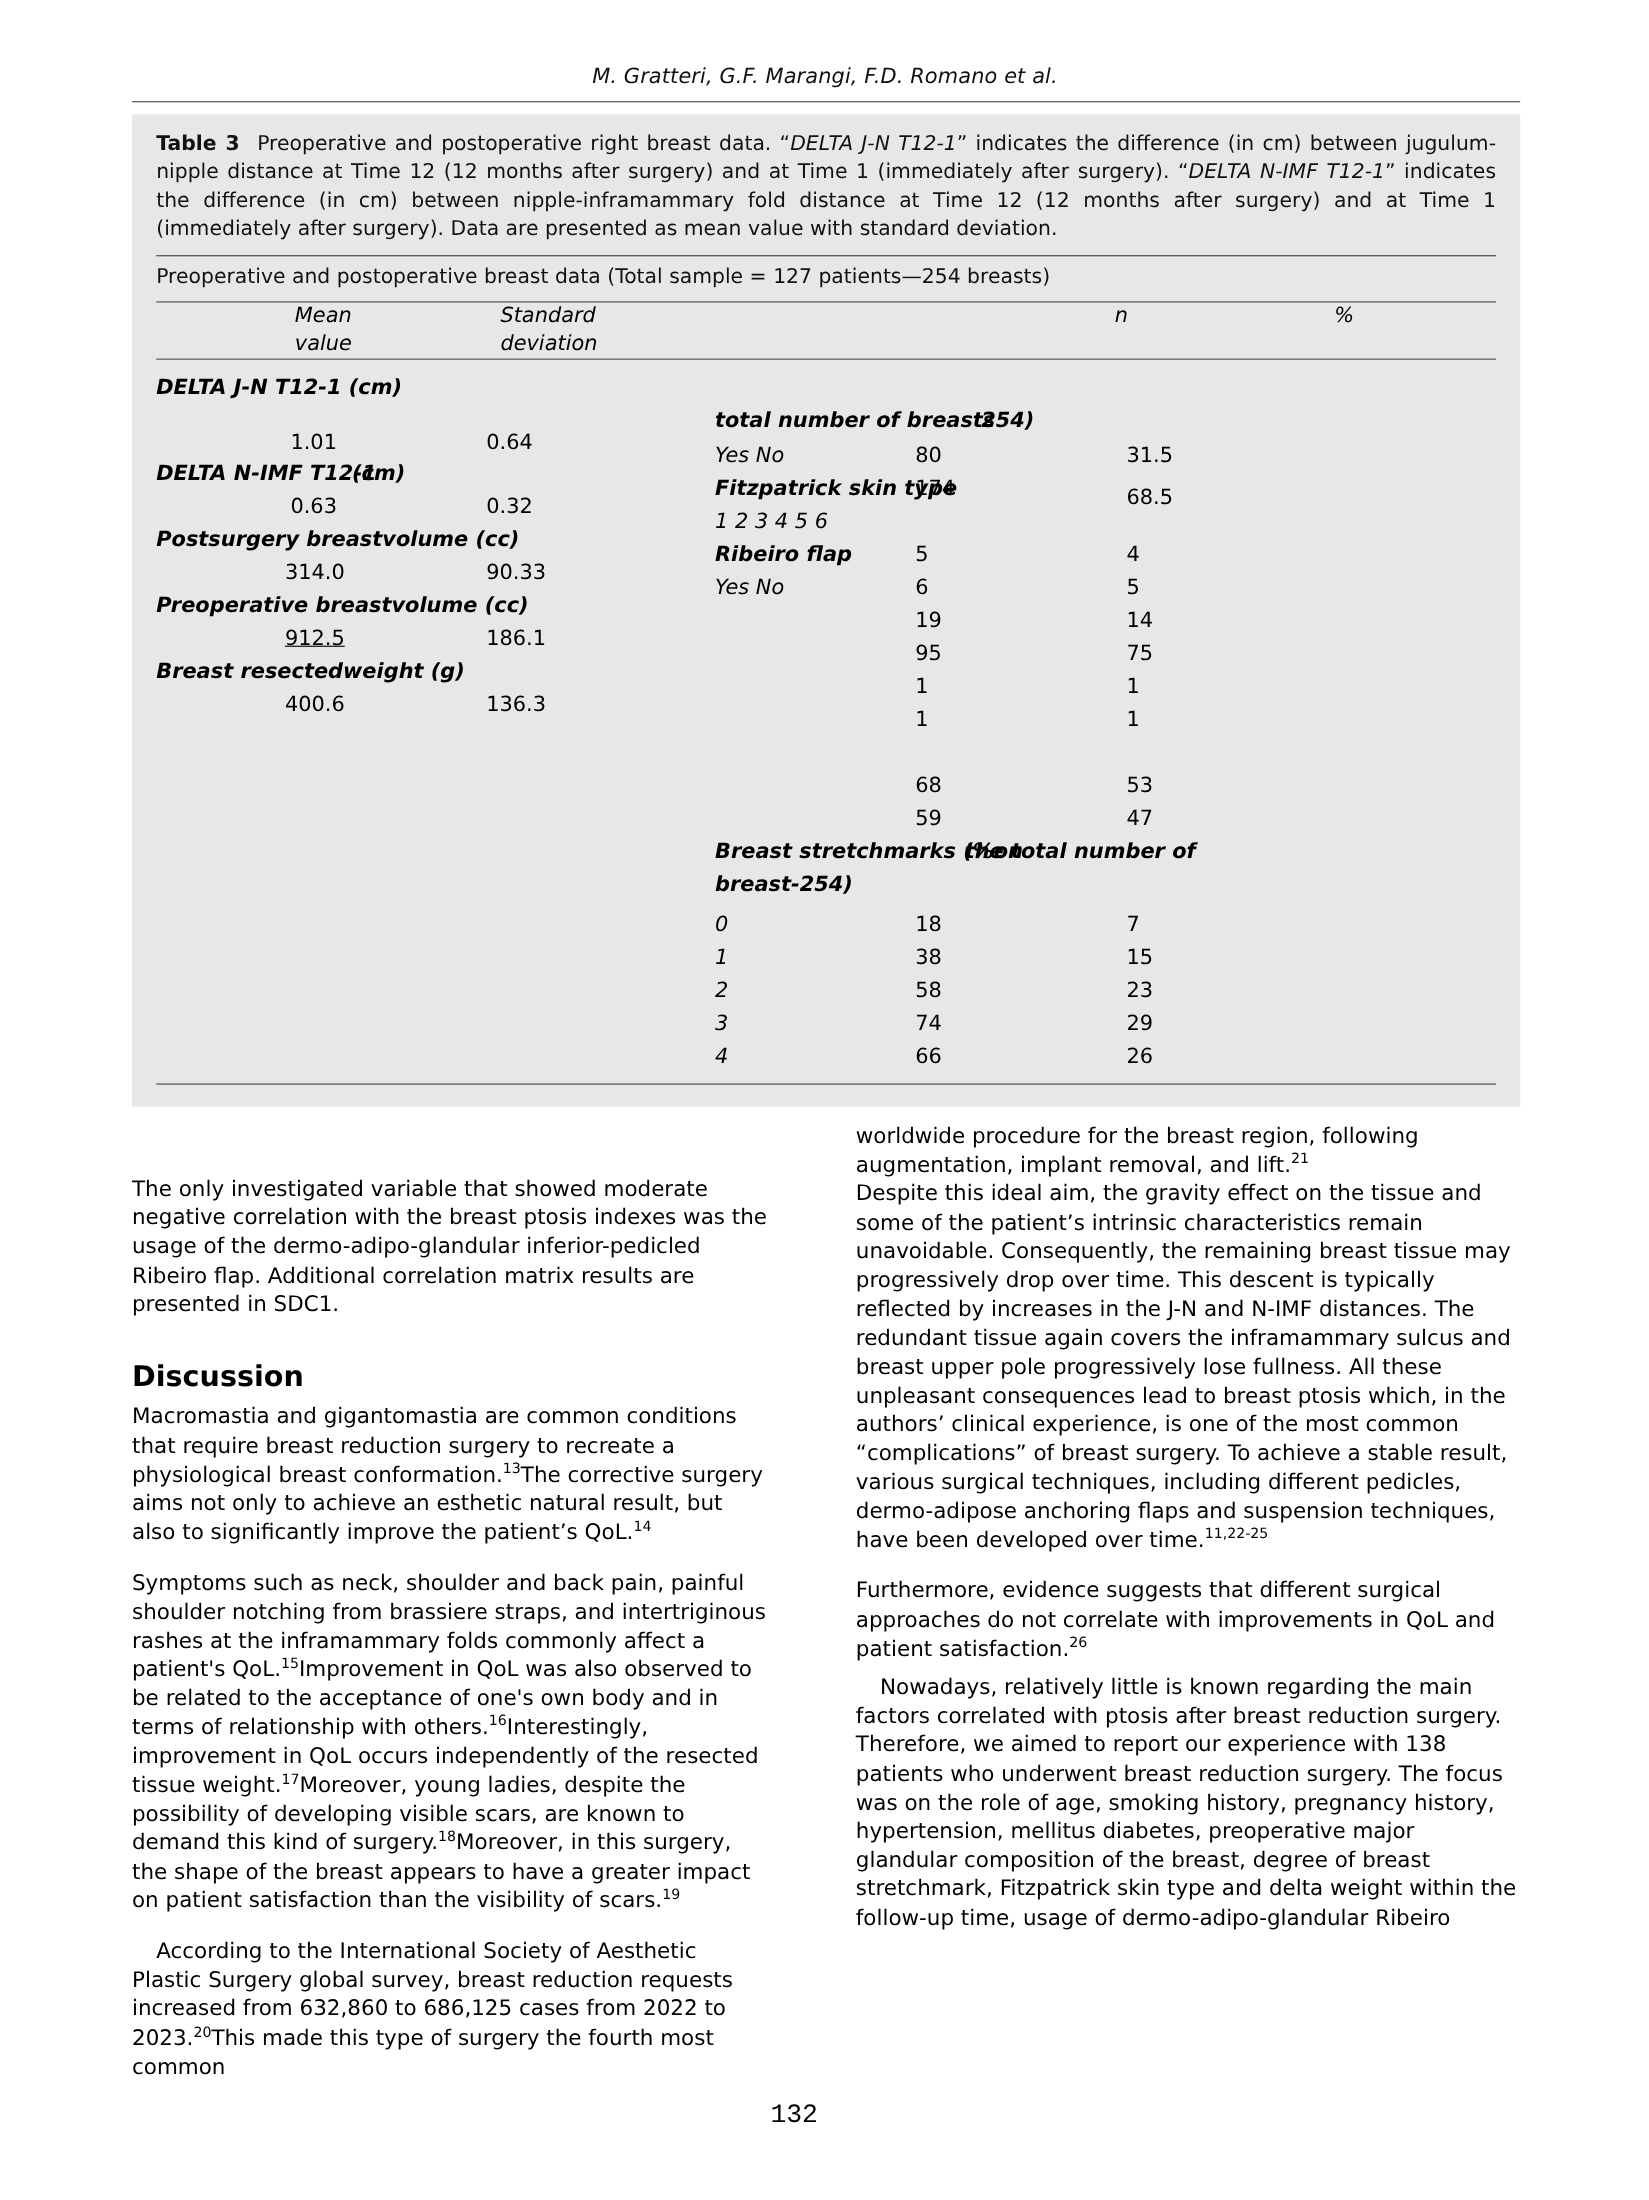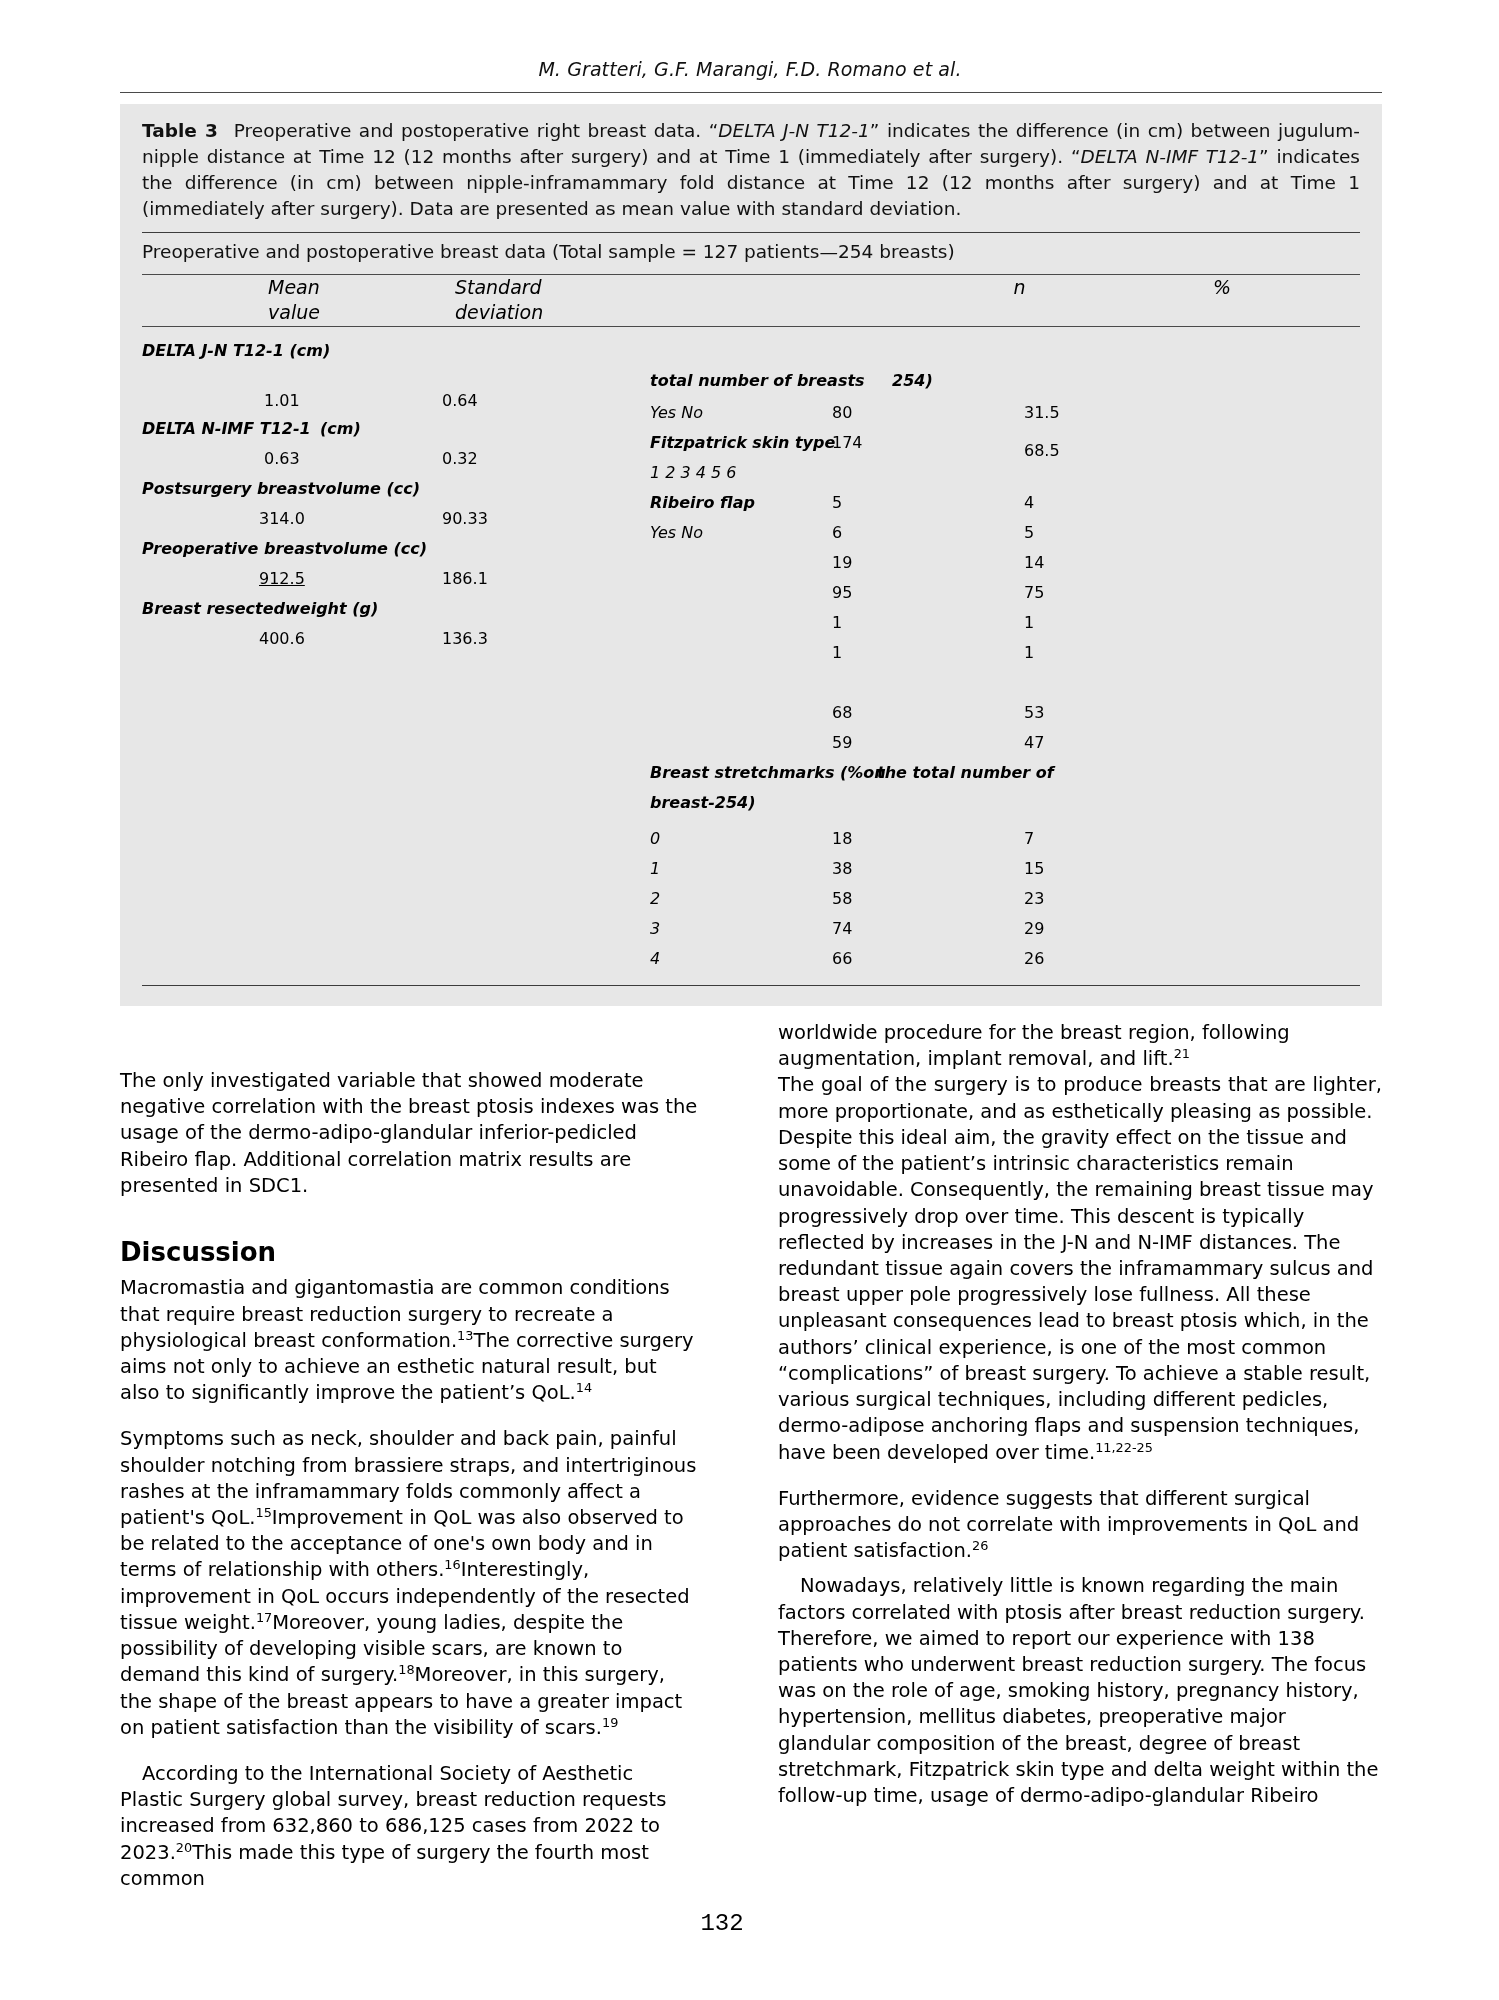--- a/index.html
+++ b/index.html
@@ -108,21 +108,21 @@
     font-style: italic;
     font-size: 19px;
     line-height: 1.32;
     padding: 14px 0 12px 0;
   }
   .hdr-n, .hdr-pct { text-align: left; }
   
   .body-grid {
     position: relative;
     height: 520px;
-    font-size: 16px;
+    font-size: 19px;
   }
   .cellabs {
     position: absolute;
     white-space: nowrap;
     line-height: 1.2;
   }
   .cellabs.b { font-style: italic; font-weight: bold; }
   .cellabs.i { font-style: italic; }
 
   
@@ -324,21 +324,20 @@
     <p class="ragged"><span>Symptoms such as neck, shoulder and back pain, painful shoulder notching from brassiere straps, and intertriginous rashes at the inframammary folds commonly affect a patient's QoL.</span><sup>15</sup><span>Improvement in QoL was also observed to be related to the acceptance of one's own body and in terms of relationship with others.</span><sup>16</sup><span>Interestingly, improvement in QoL occurs independently of the resected tissue weight.</span><sup>17</sup><span>Moreover, young ladies, despite the possibility of developing visible scars, are known to demand this kind of surgery.</span><sup>18</sup><span>Moreover, in this surgery, the shape of the breast appears to have a greater impact on patient satisfaction than the visibility of scars.</span><sup>19</sup></p>
 
     <div class="gap"></div>
 
     <p class="ragged indent"><span>According to the International Society of Aesthetic Plastic Surgery global survey, breast reduction requests increased from 632,860 to 686,125 cases from 2022 to 2023.</span><sup>20</sup><span>This made this type of surgery the fourth most common</span></p>
   </div>
 
   <div class="col-right">
     <p class="ragged"><span>worldwide procedure for the breast region, following augmentation, implant removal, and lift.</span><sup>21</sup></p>
 
-    <p>The goal of the surgery is to produce breasts that are lighter, more proportionate, and as esthetically pleasing as possible.</p>
 
     <p class="ragged"><span>Despite this ideal aim, the gravity effect on the tissue and some of the patient’s intrinsic characteristics remain unavoidable. Consequently, the remaining breast tissue may progressively drop over time. This descent is typically reflected by increases in the J-N and N-IMF distances. The redundant tissue again covers the inframammary sulcus and breast upper pole progressively lose fullness. All these unpleasant consequences lead to breast ptosis which, in the authors’ clinical experience, is one of the most common “complications” of breast surgery. To achieve a stable result, various surgical techniques, including different pedicles, dermo-adipose anchoring flaps and suspension techniques, have been developed over time.</span><sup>11,22-25</sup></p>
 
     <div class="gap"></div>
 
     <p class="ragged"><span>Furthermore, evidence suggests that different surgical approaches do not correlate with improvements in QoL and patient satisfaction.</span><sup>26</sup></p>
 
     <div class="gap-sm"></div>
 
     <p class="ragged indent">Nowadays, relatively little is known regarding the main factors correlated with ptosis after breast reduction surgery. Therefore, we aimed to report our experience with 138 patients who underwent breast reduction surgery. The focus was on the role of age, smoking history, pregnancy history, hypertension, mellitus diabetes, preoperative major glandular composition of the breast, degree of breast stretchmark, Fitzpatrick skin type and delta weight within the follow-up time, usage of dermo-adipo-glandular Ribeiro</p>

